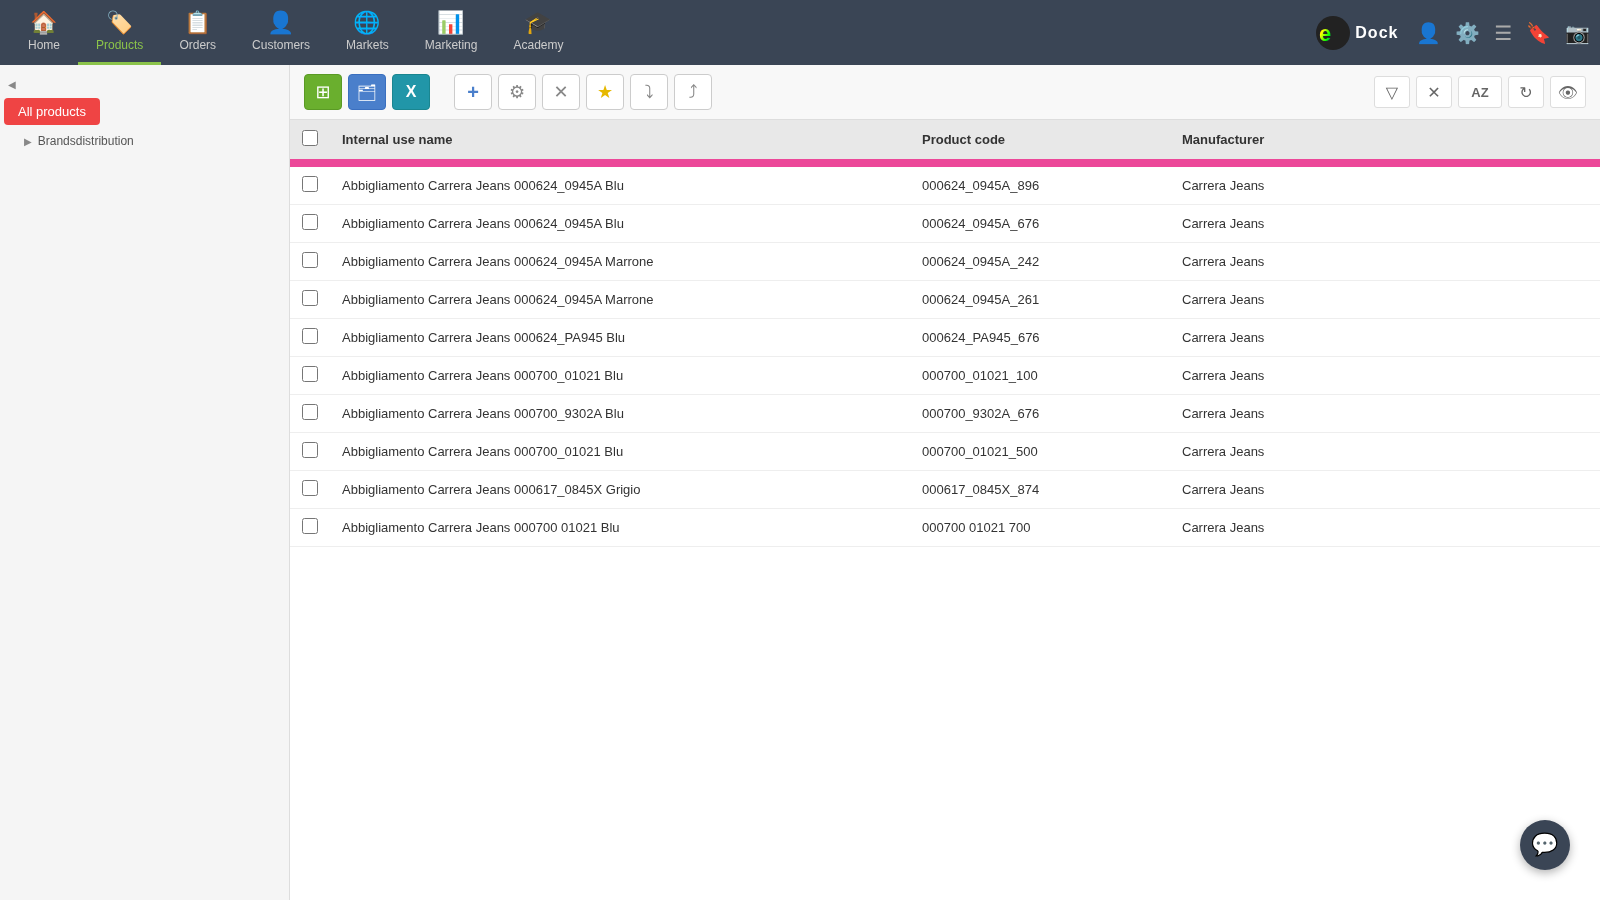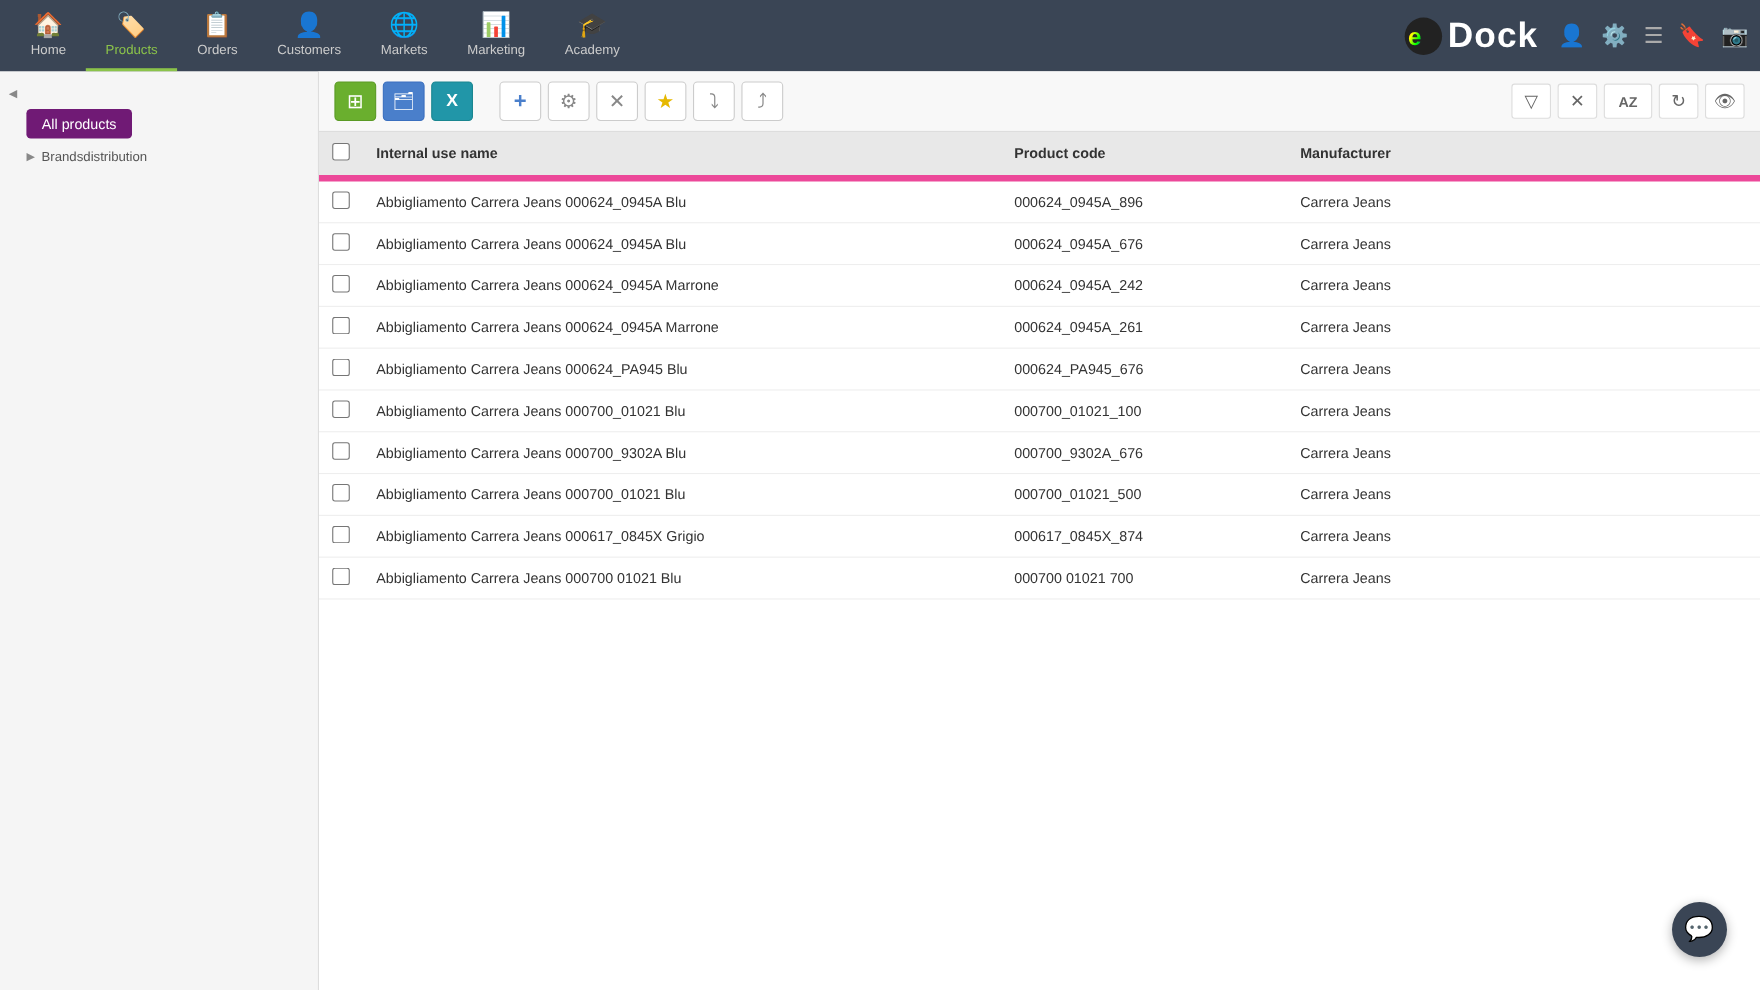--- a/index.html
+++ b/index.html
@@ -93,27 +93,27 @@
       color: #666;
       font-size: 12px;
       cursor: pointer;
     }
     .sidebar-toggle-arrow {
       font-size: 10px;
       margin-right: 4px;
       color: #888;
     }
     .sidebar-all-products {
-      background: #701a75;
+      background: #ef4444;
       color: white;
       padding: 6px 14px;
       border-radius: 4px;
       font-size: 13px;
       cursor: pointer;
-      margin: 4px 24px;
+      margin: 4px 4px;
       display: inline-block;
     }
     .sidebar-item {
       display: flex;
       align-items: center;
       padding: 5px 14px 5px 24px;
       color: #555;
       font-size: 12px;
       cursor: pointer;
     }
@@ -203,21 +203,21 @@
       background: #e8e8e8;
       position: sticky;
       top: 0;
     }
     .products-table th {
       text-align: left;
       padding: 10px 12px;
       font-weight: bold;
       font-size: 13px;
       color: #333;
-      border-bottom: 6px solid #ec4899;
+      border-bottom: 8px solid #ec4899;
     }
     .products-table td {
       padding: 9px 12px;
       border-bottom: 1px solid #eee;
       font-size: 13px;
       color: #333;
     }
     .products-table .check-col {
       width: 40px;
       text-align: center;
@@ -297,21 +297,21 @@
         <text x="4" y="26" font-size="22" fill="url(#logoGrad)" font-weight="bold" font-family="Arial">e</text>
         <defs>
           <linearGradient id="logoGrad" x1="0" y1="0" x2="1" y2="1">
             <stop offset="0%" stop-color="#f00"></stop>
             <stop offset="33%" stop-color="#ff0"></stop>
             <stop offset="66%" stop-color="#0f0"></stop>
             <stop offset="100%" stop-color="#00f"></stop>
           </linearGradient>
         </defs>
       </svg>
-      <span style="color:white;font-size:32px;font-weight:bold;">Dock</span>
+      <span style="color:white;font-size:16px;font-weight:bold;">Dock</span>
     </div>
     <div class="top-nav-icons">
       <span class="top-nav-icon">👤</span>
       <span class="top-nav-icon">⚙️</span>
       <span class="top-nav-icon">☰</span>
       <span class="top-nav-icon">🔖</span>
       <span class="top-nav-icon">📷</span>
     </div>
   </div>
 </nav>

